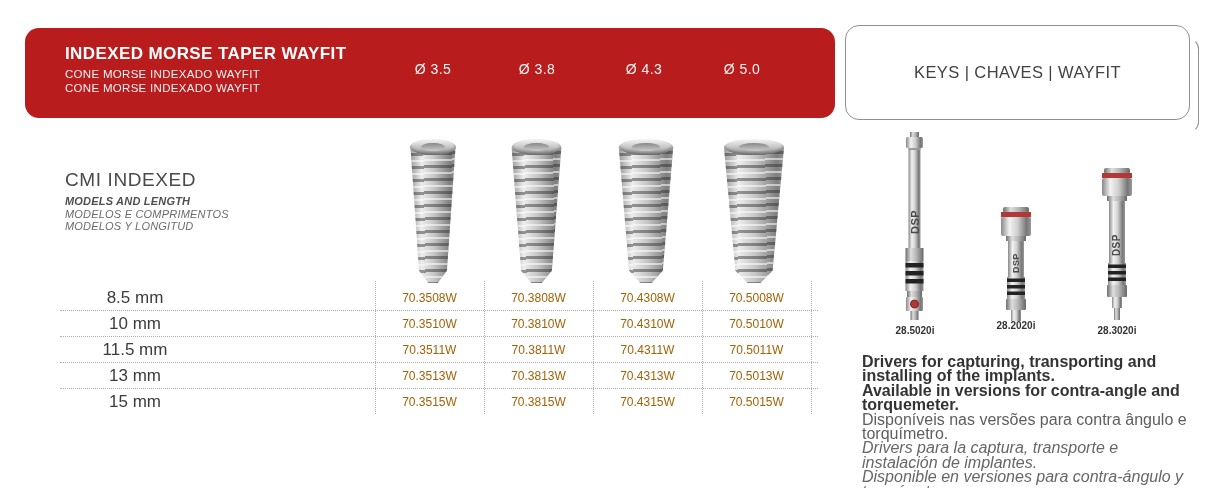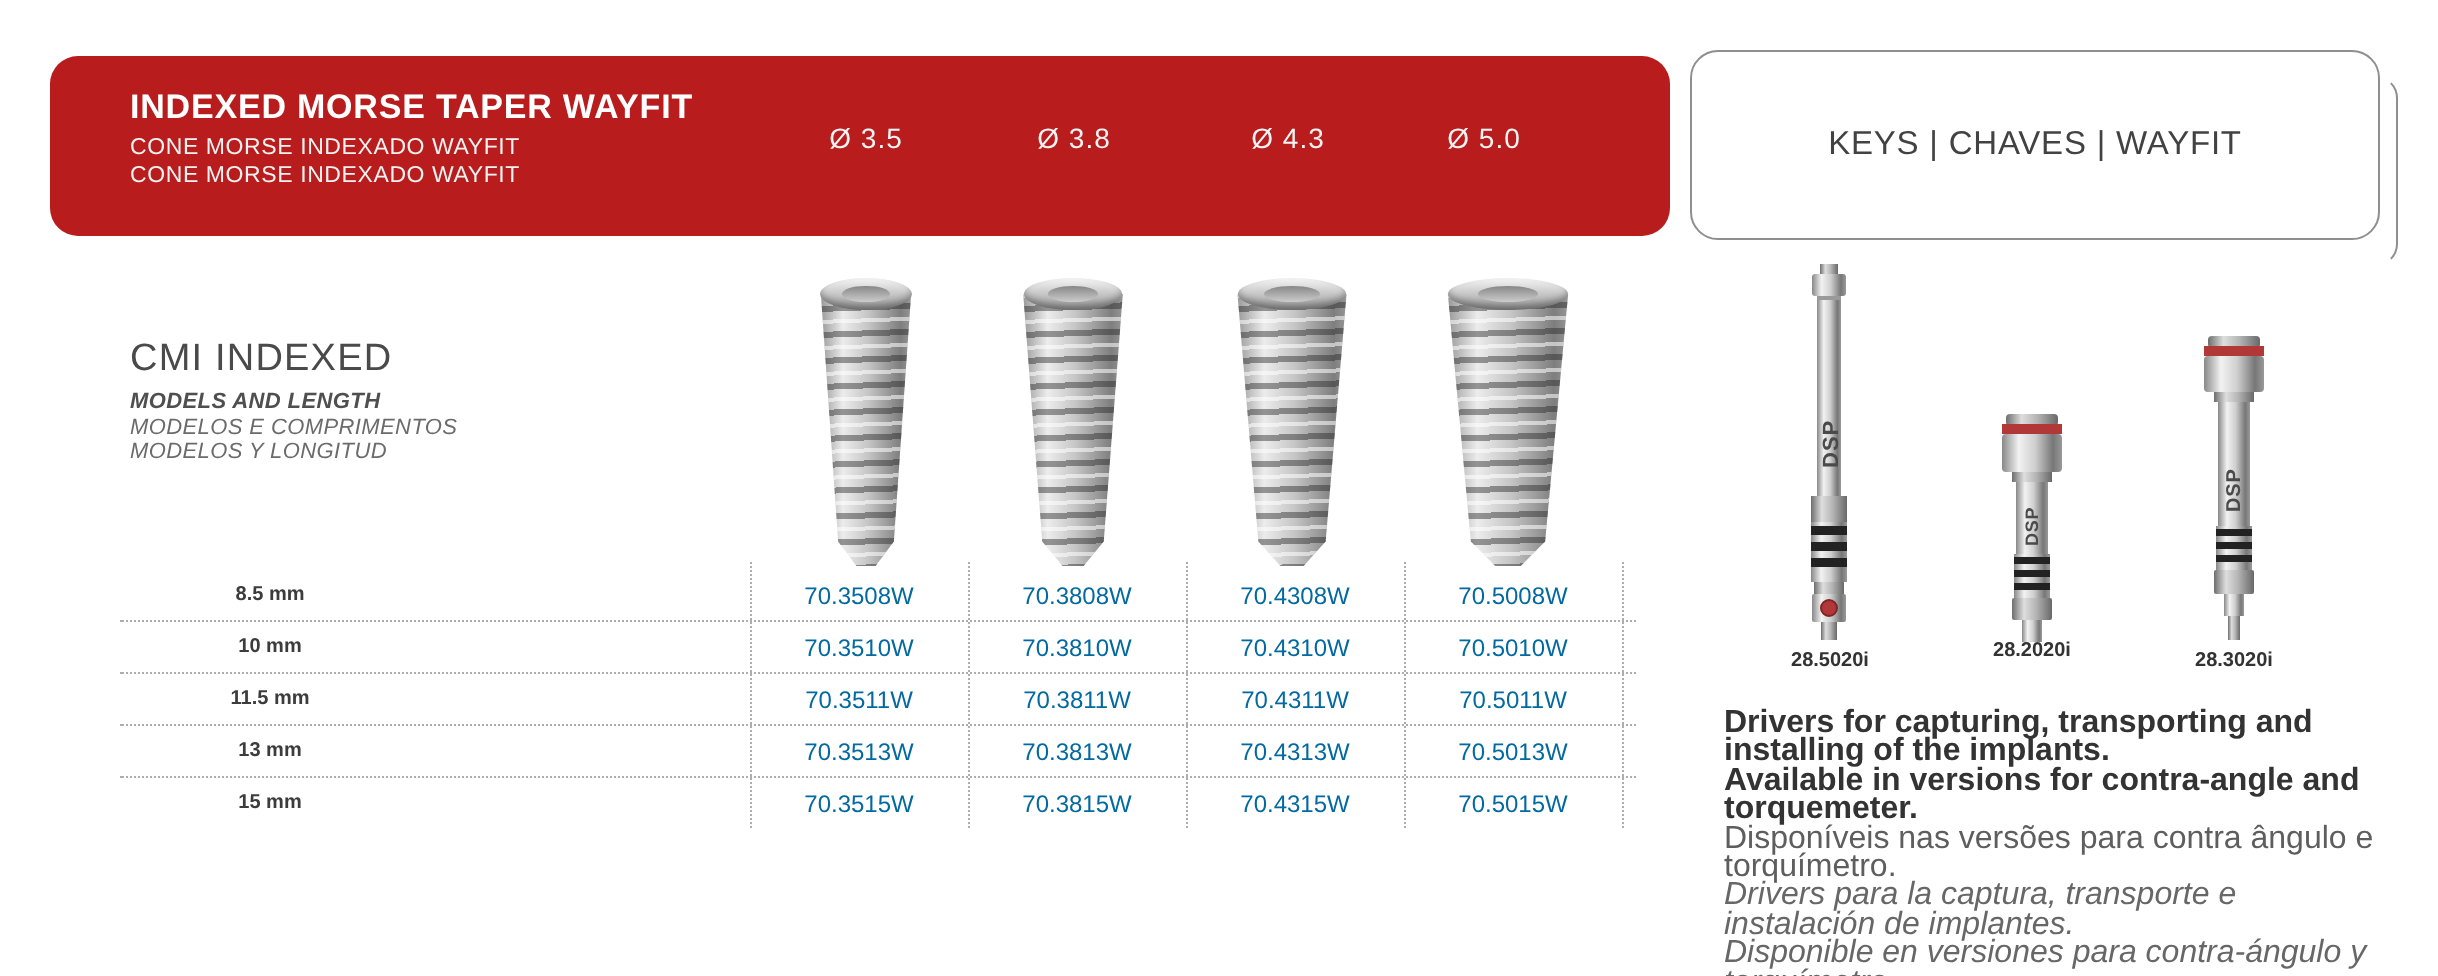--- a/index.html
+++ b/index.html
@@ -62,23 +62,23 @@
     position:absolute; left:26%; top:4px; width:48%; height:8px; border-radius:50%;
     background:linear-gradient(180deg,#878787,#cccccc);
   }
   .imp-0{left:409px;width:48px} .imp-1{left:510px;width:53px}
   .imp-2{left:617px;width:58px} .imp-3{left:722px;width:64px}
 
   
   .mtable { position:absolute; left:60px; top:285px; width:758px; }
   .trow { display:flex; height:25px; align-items:center; }
   .trow + .trow { border-top:1px dotted #adadad; }
-  .tlen { width:150px; text-align:center; font-size:10px; color:#3c3c3c;font-weight:bold; }
+  .tlen { width:150px; text-align:center; font-size:17px; color:#3c3c3c; }
   .tspacer { width:165px; }
-  .tcell { width:109px; text-align:center; font-size:12px; color:#0369a1; }
+  .tcell { width:109px; text-align:center; font-size:12px; color:#a16207; }
   .vline { position:absolute; top:-4px; height:133px; width:0; border-left:1px dotted #adadad; }
   .vl-0{left:315px} .vl-1{left:424px} .vl-2{left:533px} .vl-3{left:642px} .vl-4{left:751px}
 
   
   .driver { position:absolute; }
   .drv-0{left:892px;top:132px} .drv-1{left:990px;top:207px} .drv-2{left:1091px;top:168px}
   .driver-label { position:absolute; width:90px; text-align:center; font-size:10px; font-weight:700; color:#333333; }
   .dl-0{left:870px;top:325px} .dl-1{left:971px;top:320px} .dl-2{left:1072px;top:325px}
 
   

